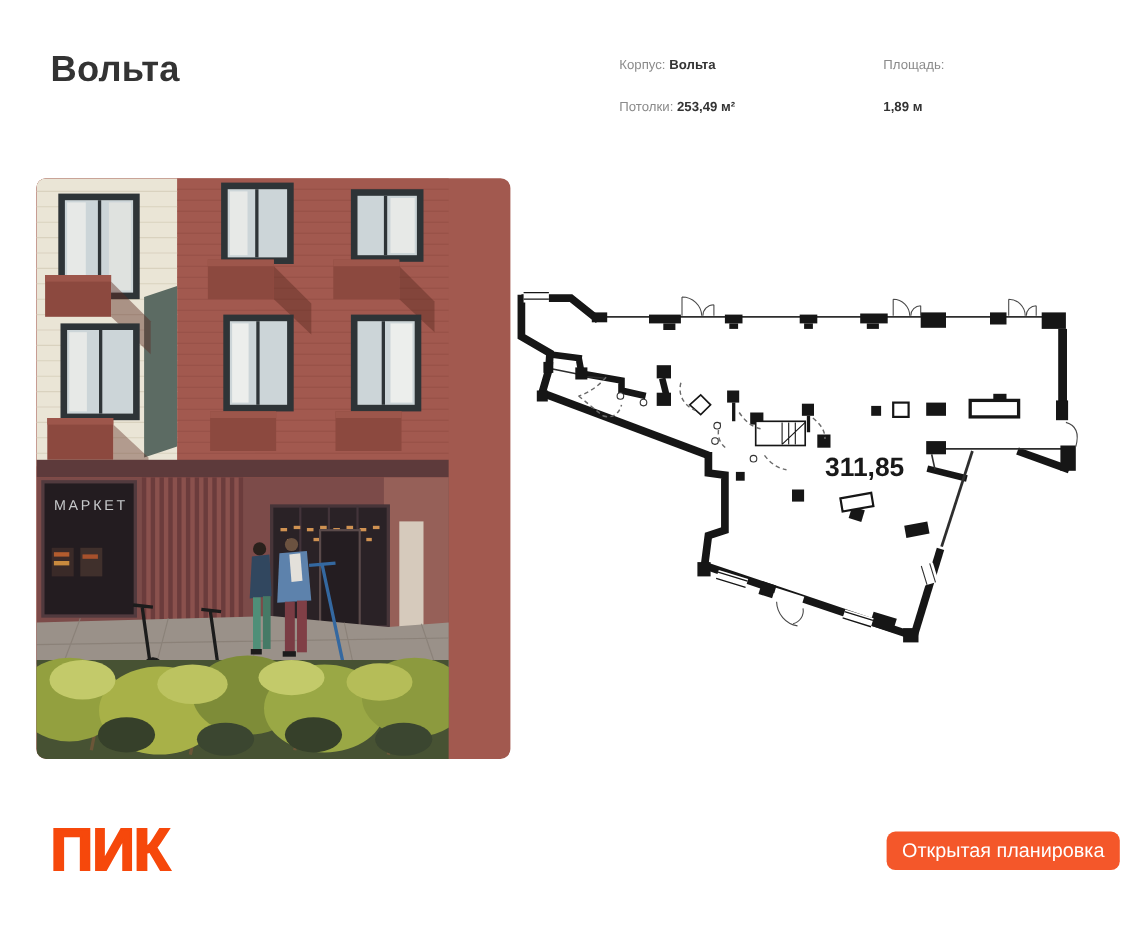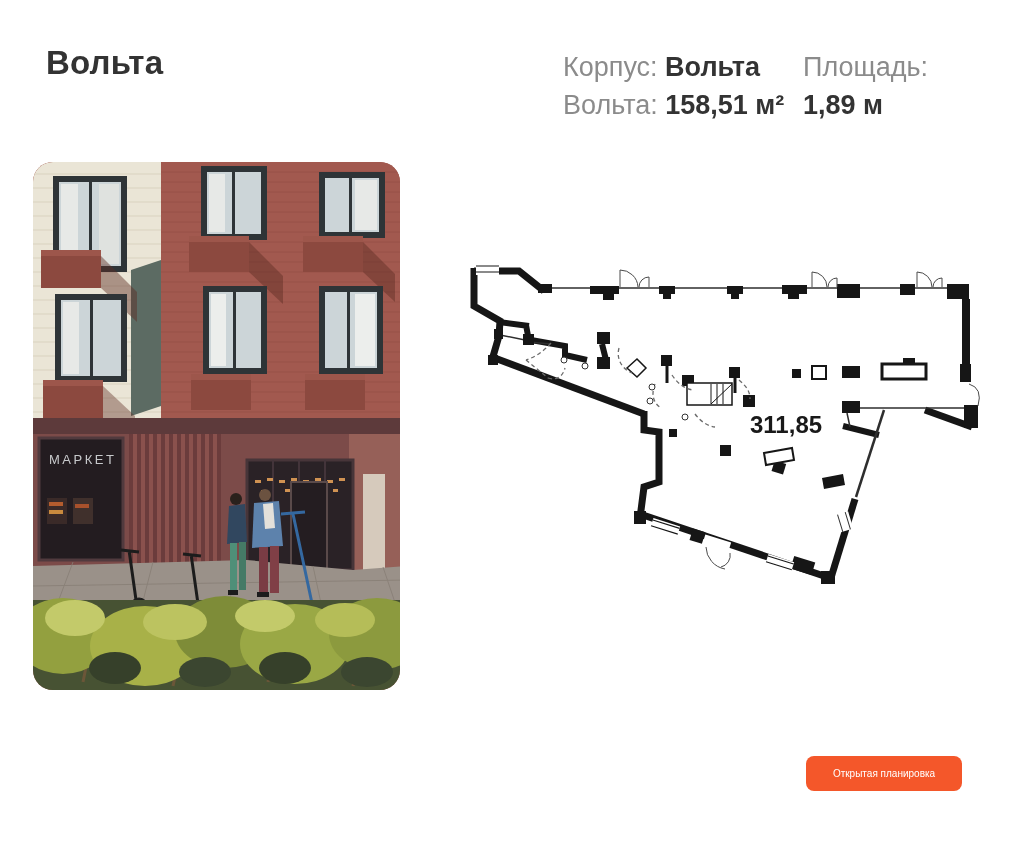--- a/index.html
+++ b/index.html
@@ -4,59 +4,59 @@
 <style>
   html,body{margin:0;padding:0;background:#ffffff;}
   .page{
     position:relative;width:1024px;height:854px;background:#ffffff;overflow:hidden;
     font-family:"Liberation Sans", sans-serif;
   }
   .title{
     position:absolute;left:46px;top:44px;margin:0;
     font-size:33px;font-weight:bold;color:#333333;letter-spacing:.2px;
   }
-  .spec{position:absolute;font-size:27px;white-space:nowrap;}
+  .spec{position:absolute;font-size:12px;white-space:nowrap;}
   .spec .lbl{color:#8b8b8b;font-weight:normal;}
   .spec .val{color:#333333;font-weight:bold;}
   .spec.c1r1{left:563px;top:52px;}
   .spec.c1r2{left:563px;top:90px;}
   .spec.c2r1{left:803px;top:52px;}
   .spec.c2r2{left:803px;top:90px;}
   .photo{
-    position:absolute;left:33px;top:162px;width:367px;height:528px;
-    border-radius:20px;overflow:hidden;background:#a2594f;
+    position:absolute;left:33px;top:162px;width:431px;height:528px;
+    border-radius:9px;overflow:hidden;background:#a2594f;
   }
   .plan{position:absolute;left:467px;top:256px;width:520px;height:340px;}
   .logo{
     position:absolute;left:46px;top:742px;
     font-size:54px;font-weight:bold;color:#f6480b;
     letter-spacing:-1px;-webkit-text-stroke:2px #f6480b;
   }
   .cta{
-    position:absolute;left:806px;top:756px;width:156px;height:35px;
+    position:absolute;left:806px;top:756px;width:212px;height:35px;
     border:none;border-radius:8px;background:#f4572a;color:#ffffff;
-    font-family:"Liberation Sans", sans-serif;font-size:10px;font-weight:500;
+    font-family:"Liberation Sans", sans-serif;font-size:18px;font-weight:500;
     cursor:pointer;display:flex;align-items:center;justify-content:center;
   }
   svg text{font-family:"Liberation Sans", sans-serif;}
 </style>
 </head>
 <body>
 
 <div class="page">
 
   <h1 class="title">Вольта</h1>
 
   <div class="spec c1r1">
     <span class="lbl">Корпус:</span>
     <span class="val">Вольта</span>
   </div>
   <div class="spec c1r2">
-    <span class="lbl">Вольта:</span>
-    <span class="val">158,51 м²</span>
+    <span class="lbl">Потолки:</span>
+    <span class="val">253,49 м²</span>
   </div>
   <div class="spec c2r1">
     <span class="lbl">Площадь:</span>
   </div>
   <div class="spec c2r2">
     <span class="val">1,89 м</span>
   </div>
 
   <div class="photo">
     <svg width="375" height="528" viewBox="0 0 375 528">
@@ -359,16 +359,17 @@
         <circle cx="118" cy="110" r="3"></circle>
         <circle cx="185" cy="131" r="3"></circle>
         <circle cx="183" cy="145" r="3"></circle>
         <circle cx="218" cy="161" r="3"></circle>
       </g>
 
       <text x="283" y="177" font-size="24" font-weight="bold" fill="#191919">311,85</text>
     </svg>
   </div>
 
+  <div class="logo">ПИК</div>
 
   <button class="cta">Открытая планировка</button>
 
 </div>
 
 </body></html>

